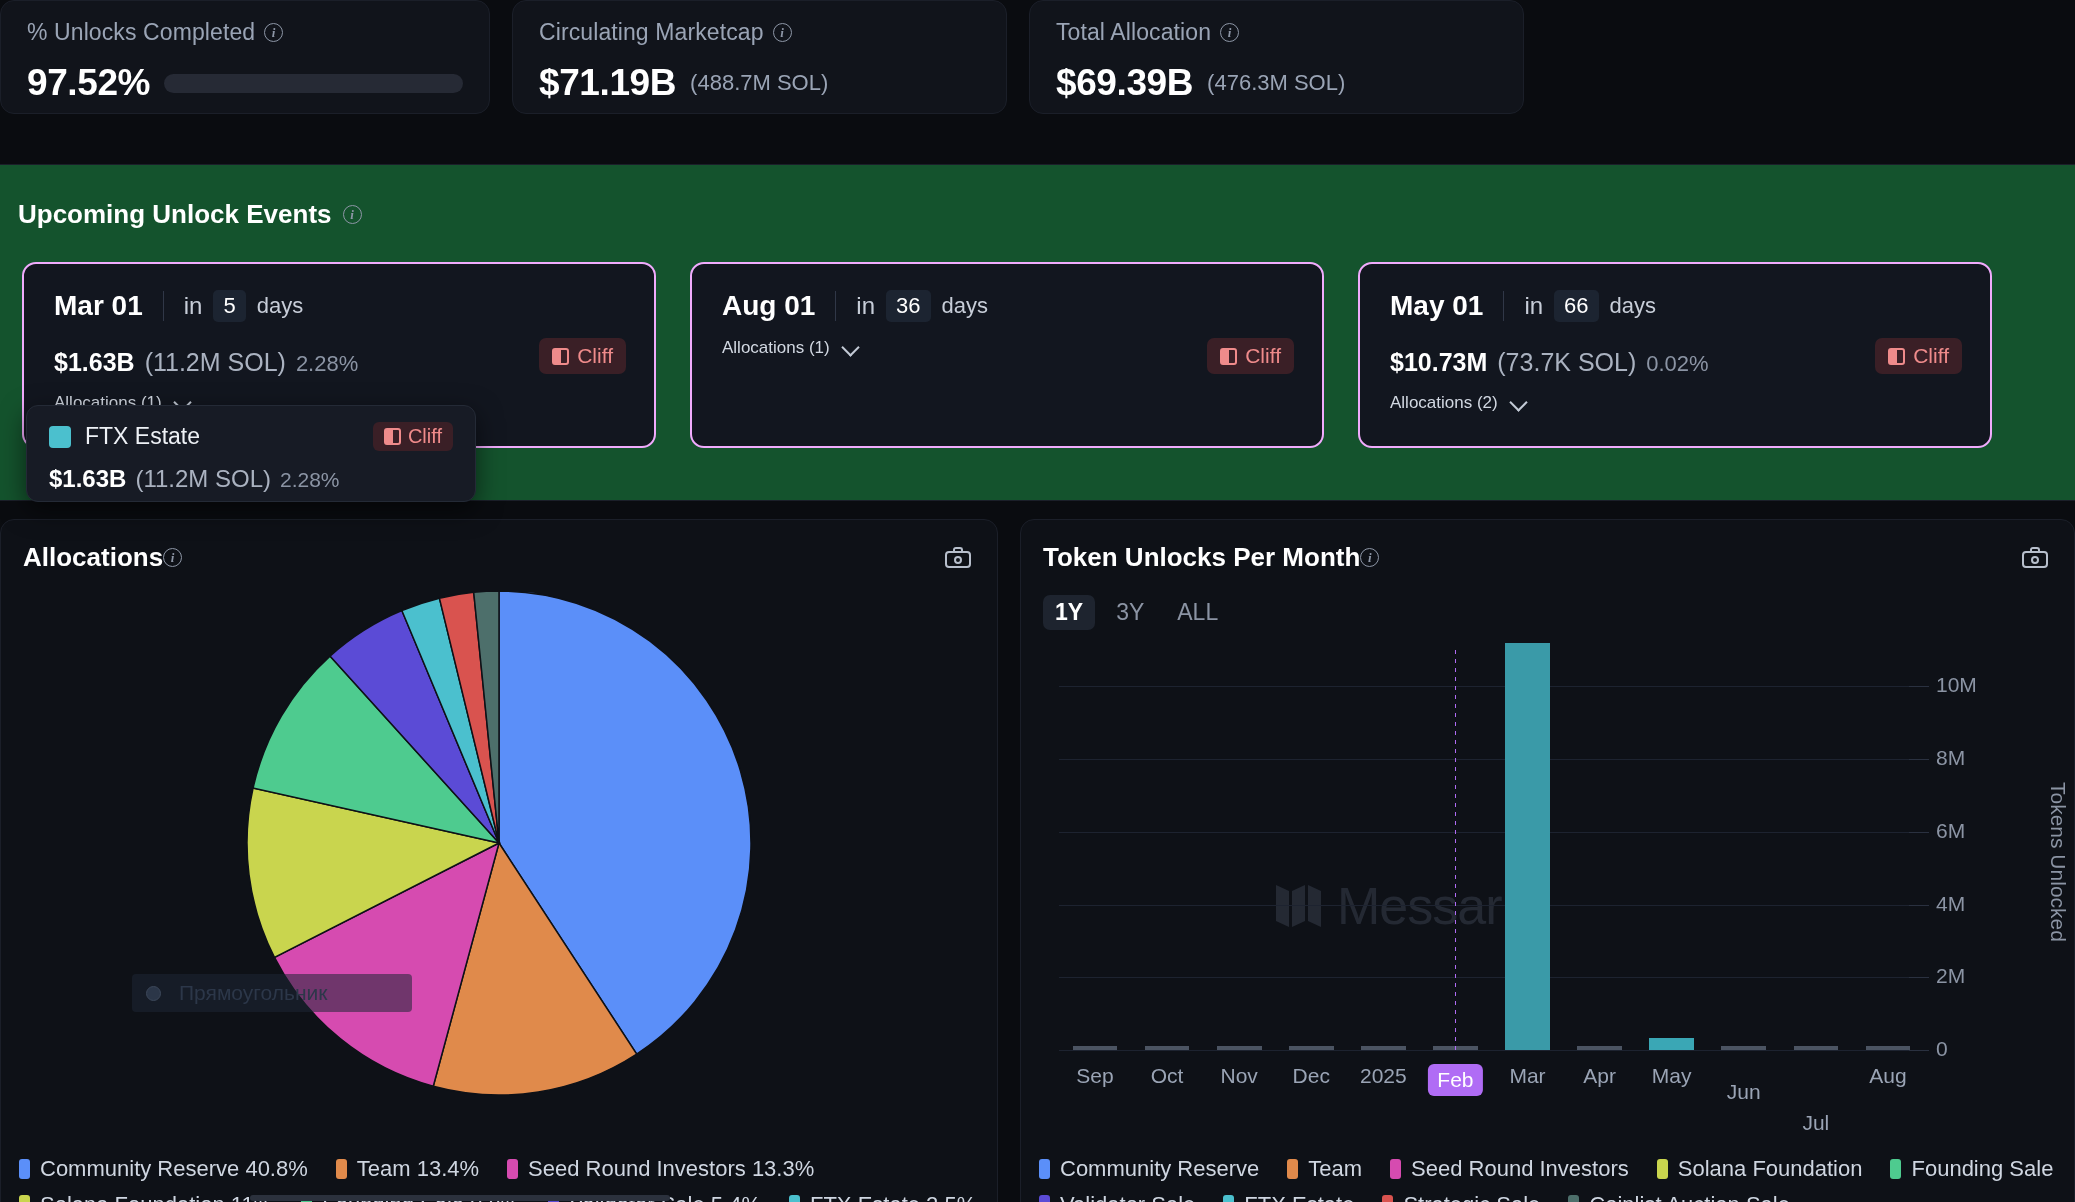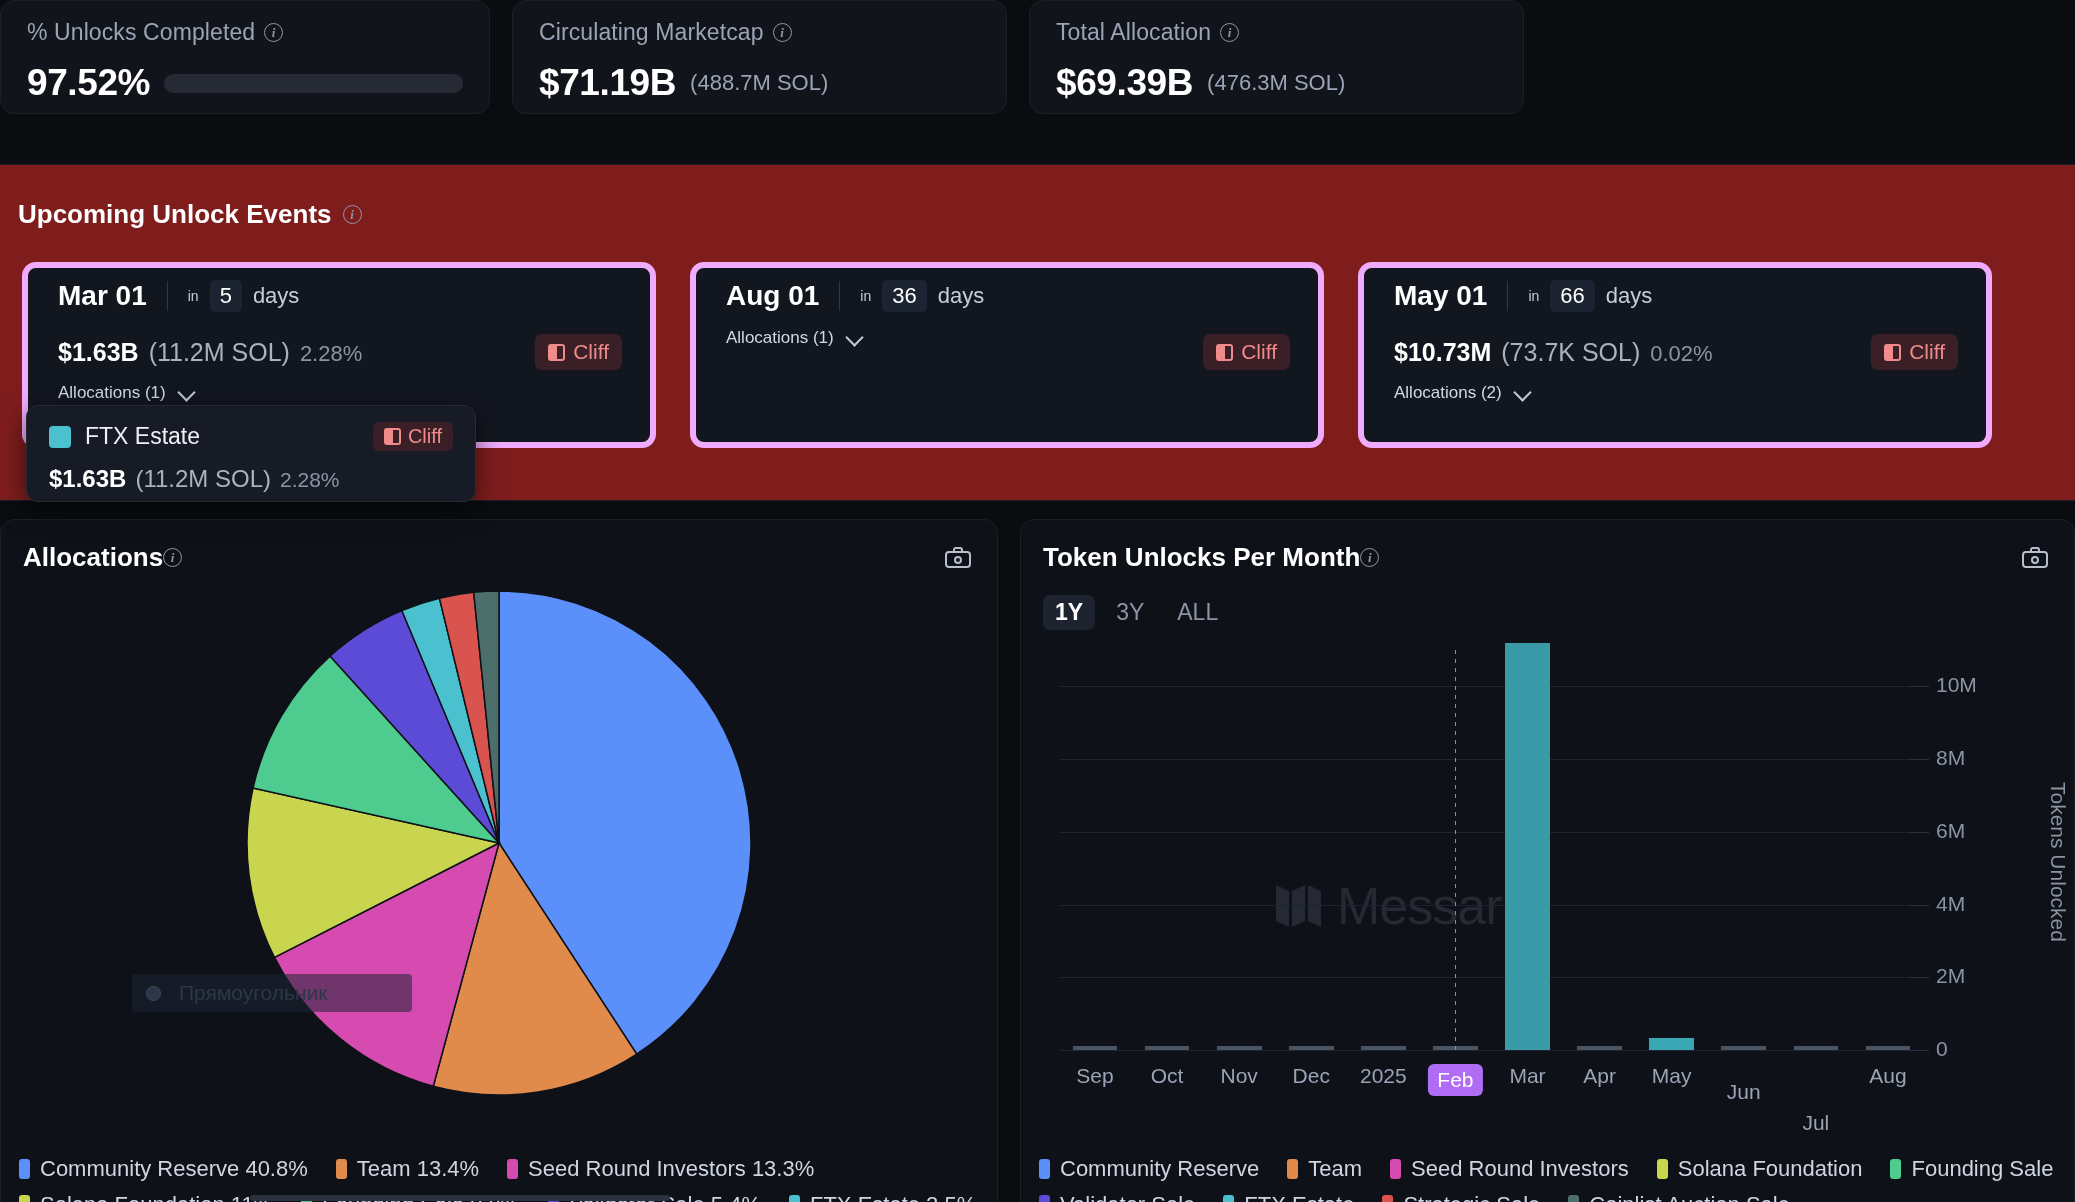--- a/index.html
+++ b/index.html
@@ -44,43 +44,43 @@
   .stat-value { font-size: 37px; font-weight: 700; color: #ffffff; letter-spacing: -.4px; }
   .stat-sub { font-size: 22px; color: #9aa4b5; }
   .progress-track {
     width: 300px; height: 19px; border-radius: 10px;
     background: #262a35; overflow: hidden;
   }
   .progress-fill { height: 100%; background: #b06cf5; border-radius: 10px; }
 
   
   .panel {
-    background: #7f1d1d;
+    background: #14532d;
     border-top: 1px solid #1b1f29;
     border-bottom: 1px solid #1b1f29;
   }
   .unlocks-panel { margin-top: 46px; padding: 34px 0 52px 0; }
   .section-title {
     font-size: 26px; font-weight: 700; color: #ffffff;
     display: flex; align-items: center; gap: 11px;
     padding-left: 18px;
   }
   .event-cards { display: flex; gap: 34px; margin-top: 32px; padding-left: 22px; }
   .event-card {
     position: relative;
     width: 634px; height: 186px;
     background: #12161f;
-    border: 6px solid #f0abfc;
+    border: 2px solid #f0abfc;
     border-radius: 14px;
-    padding: 12px 30px;
+    padding: 26px 30px;
   }
   .ev-head { display: flex; align-items: center; gap: 0; }
   .ev-date { font-size: 28px; font-weight: 700; color: #ffffff; }
   .ev-sep { width: 1px; height: 30px; background: #303747; margin: 0 20px; }
-  .ev-in { font-size: 14px; color: #c7cdd8; }
+  .ev-in { font-size: 24px; color: #c7cdd8; }
   .ev-days-badge {
     background: #1c2431; color: #ffffff; font-size: 22px;
     padding: 3px 10px; border-radius: 5px; margin: 0 11px;
   }
   .ev-days-lbl { font-size: 22px; color: #c7cdd8; }
   .ev-amount-row { margin-top: 26px; display: flex; align-items: baseline; gap: 10px; }
   .ev-amt { font-size: 25px; font-weight: 600; color: #ffffff; }
   .ev-sol { font-size: 25px; color: #aab2c0; }
   .ev-pct { font-size: 22px; color: #8b94a4; }
   .ev-pct sub { font-size: 15px; }

